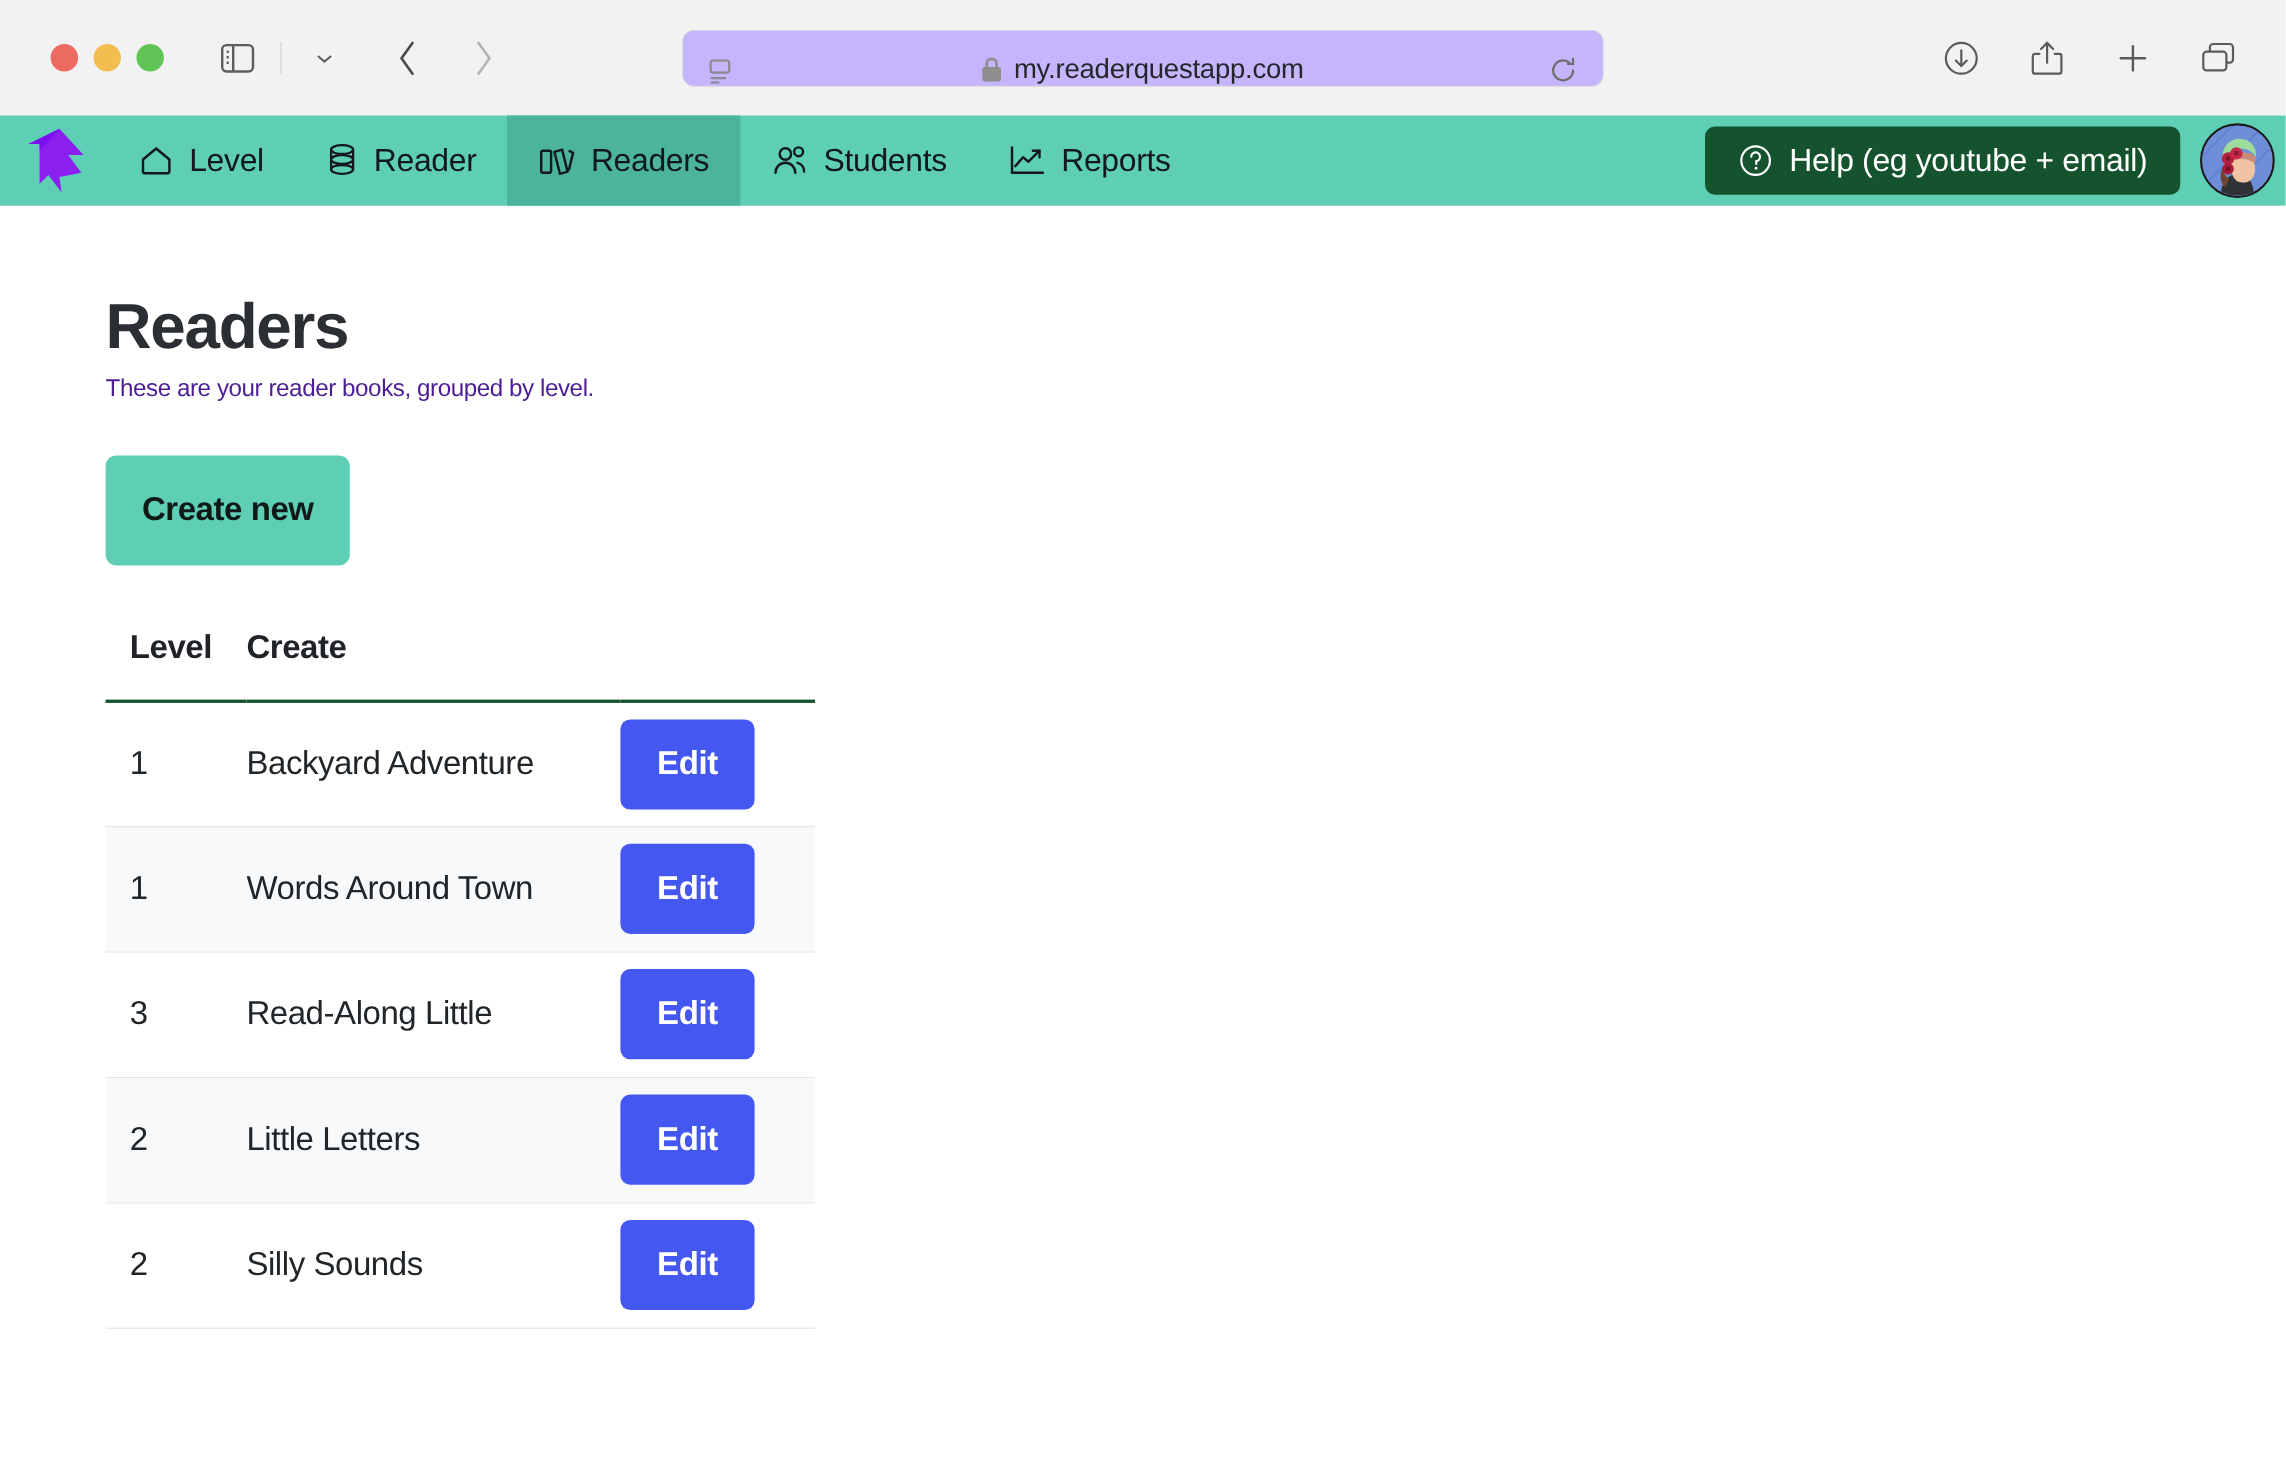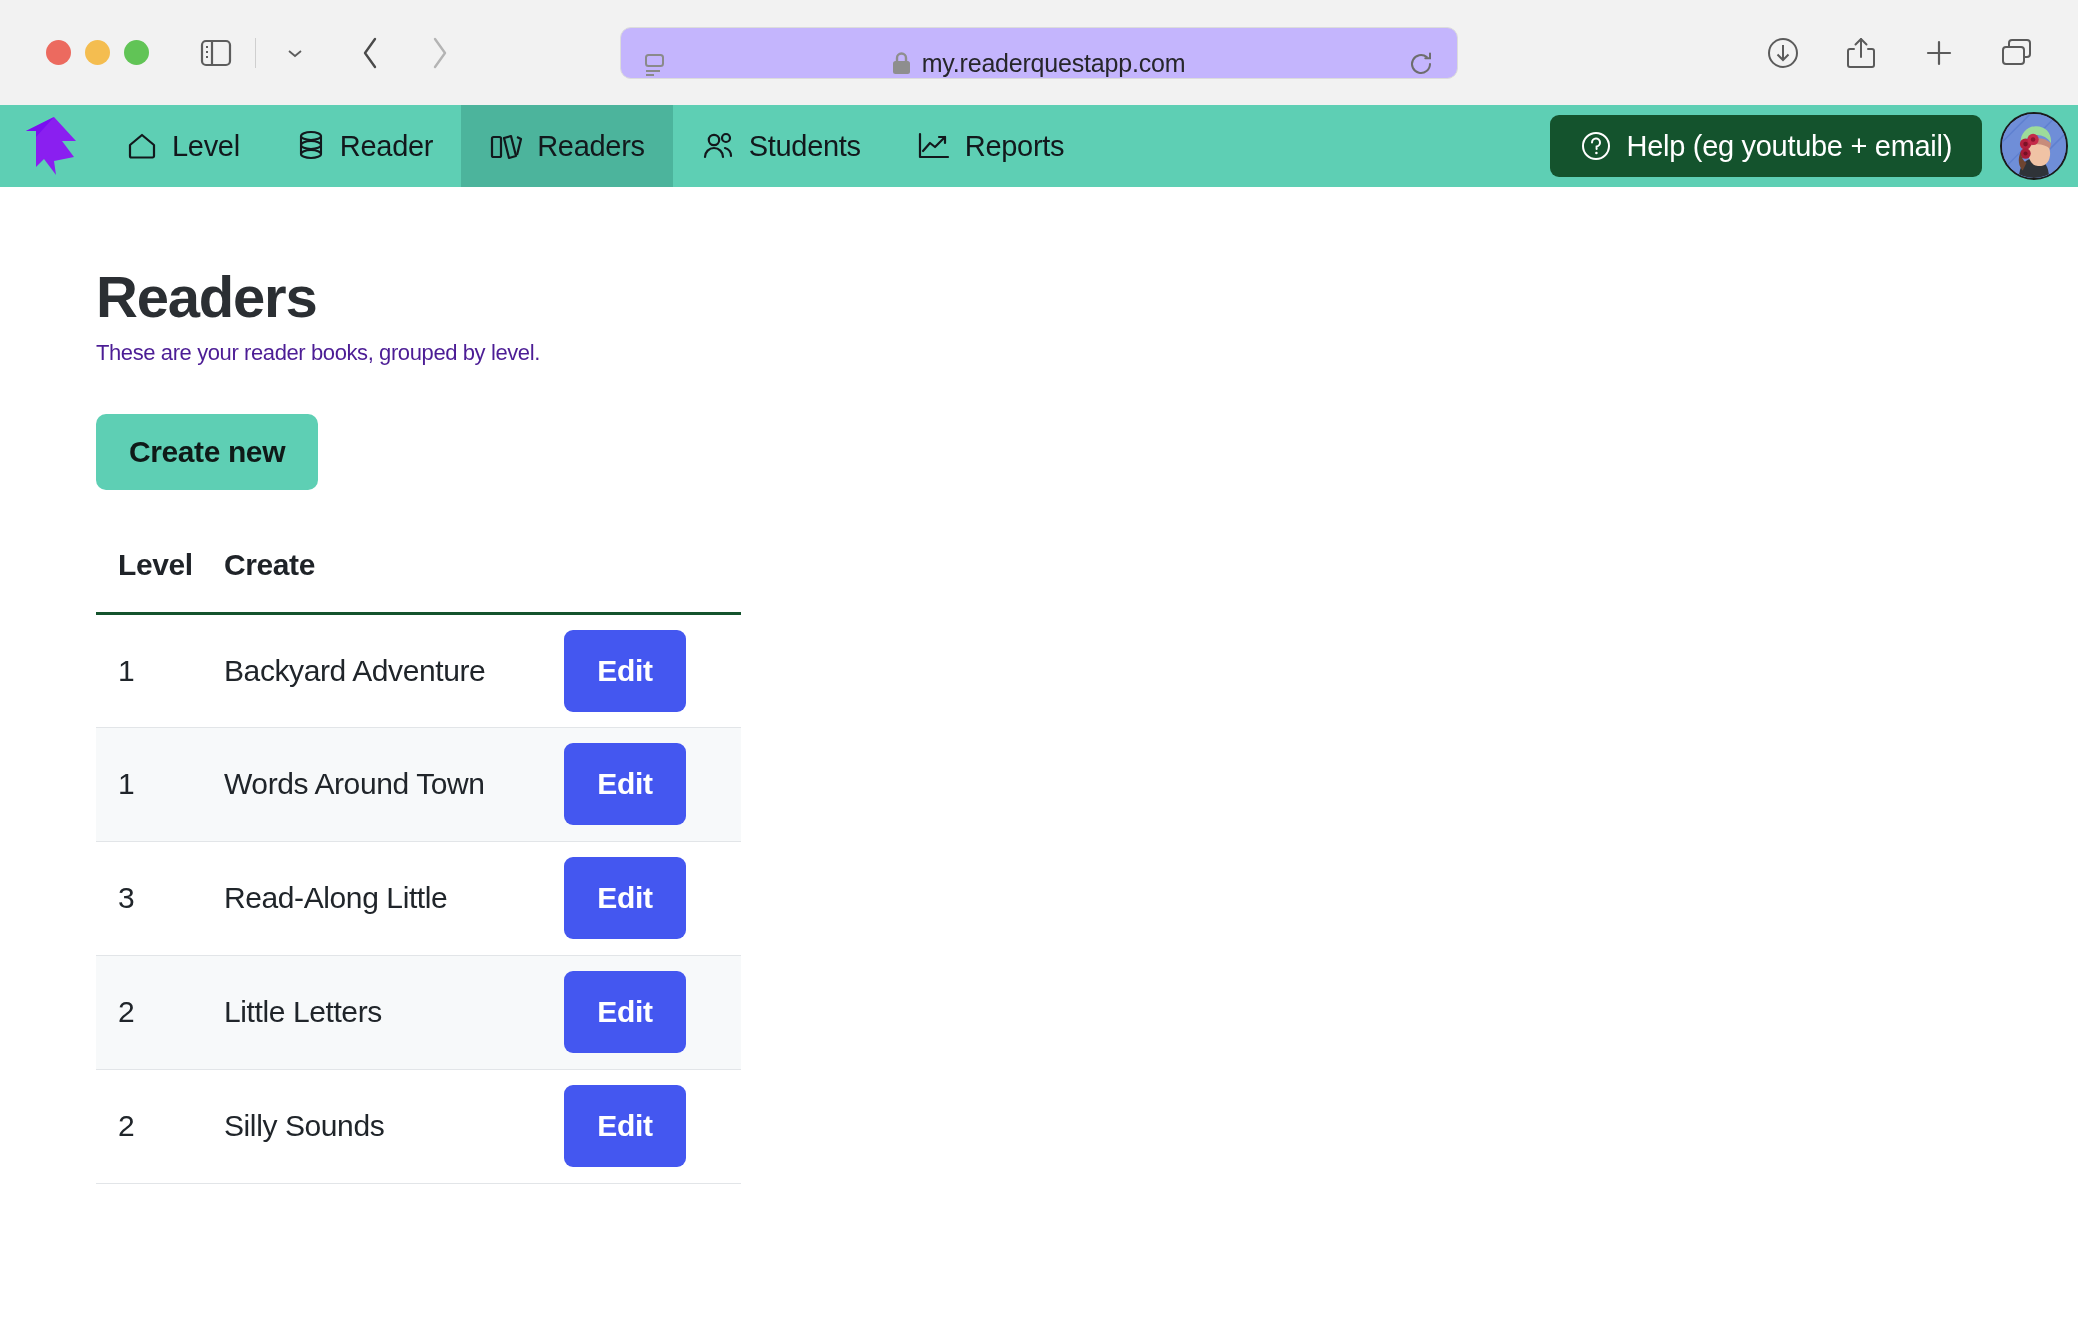--- a/index.html
+++ b/index.html
@@ -154,21 +154,21 @@
     color: #4c1d95;
     margin-top: 10px;
     letter-spacing: -0.4px;
   }
   .create-btn {
     margin-top: 48px;
     background: #5ecfb4;
     color: #0f1a18;
     border: none;
     border-radius: 10px;
-    padding: 21px 33px;
+    padding: 33px 33px;
     font-size: 30px;
     font-weight: bold;
     font-family: "Liberation Sans", sans-serif;
     letter-spacing: -0.4px;
     cursor: pointer;
   }
 
   .table-wrap { margin-top: 58px; width: 645px; }
   table { border-collapse: collapse; width: 100%; table-layout: fixed; }
   th {

